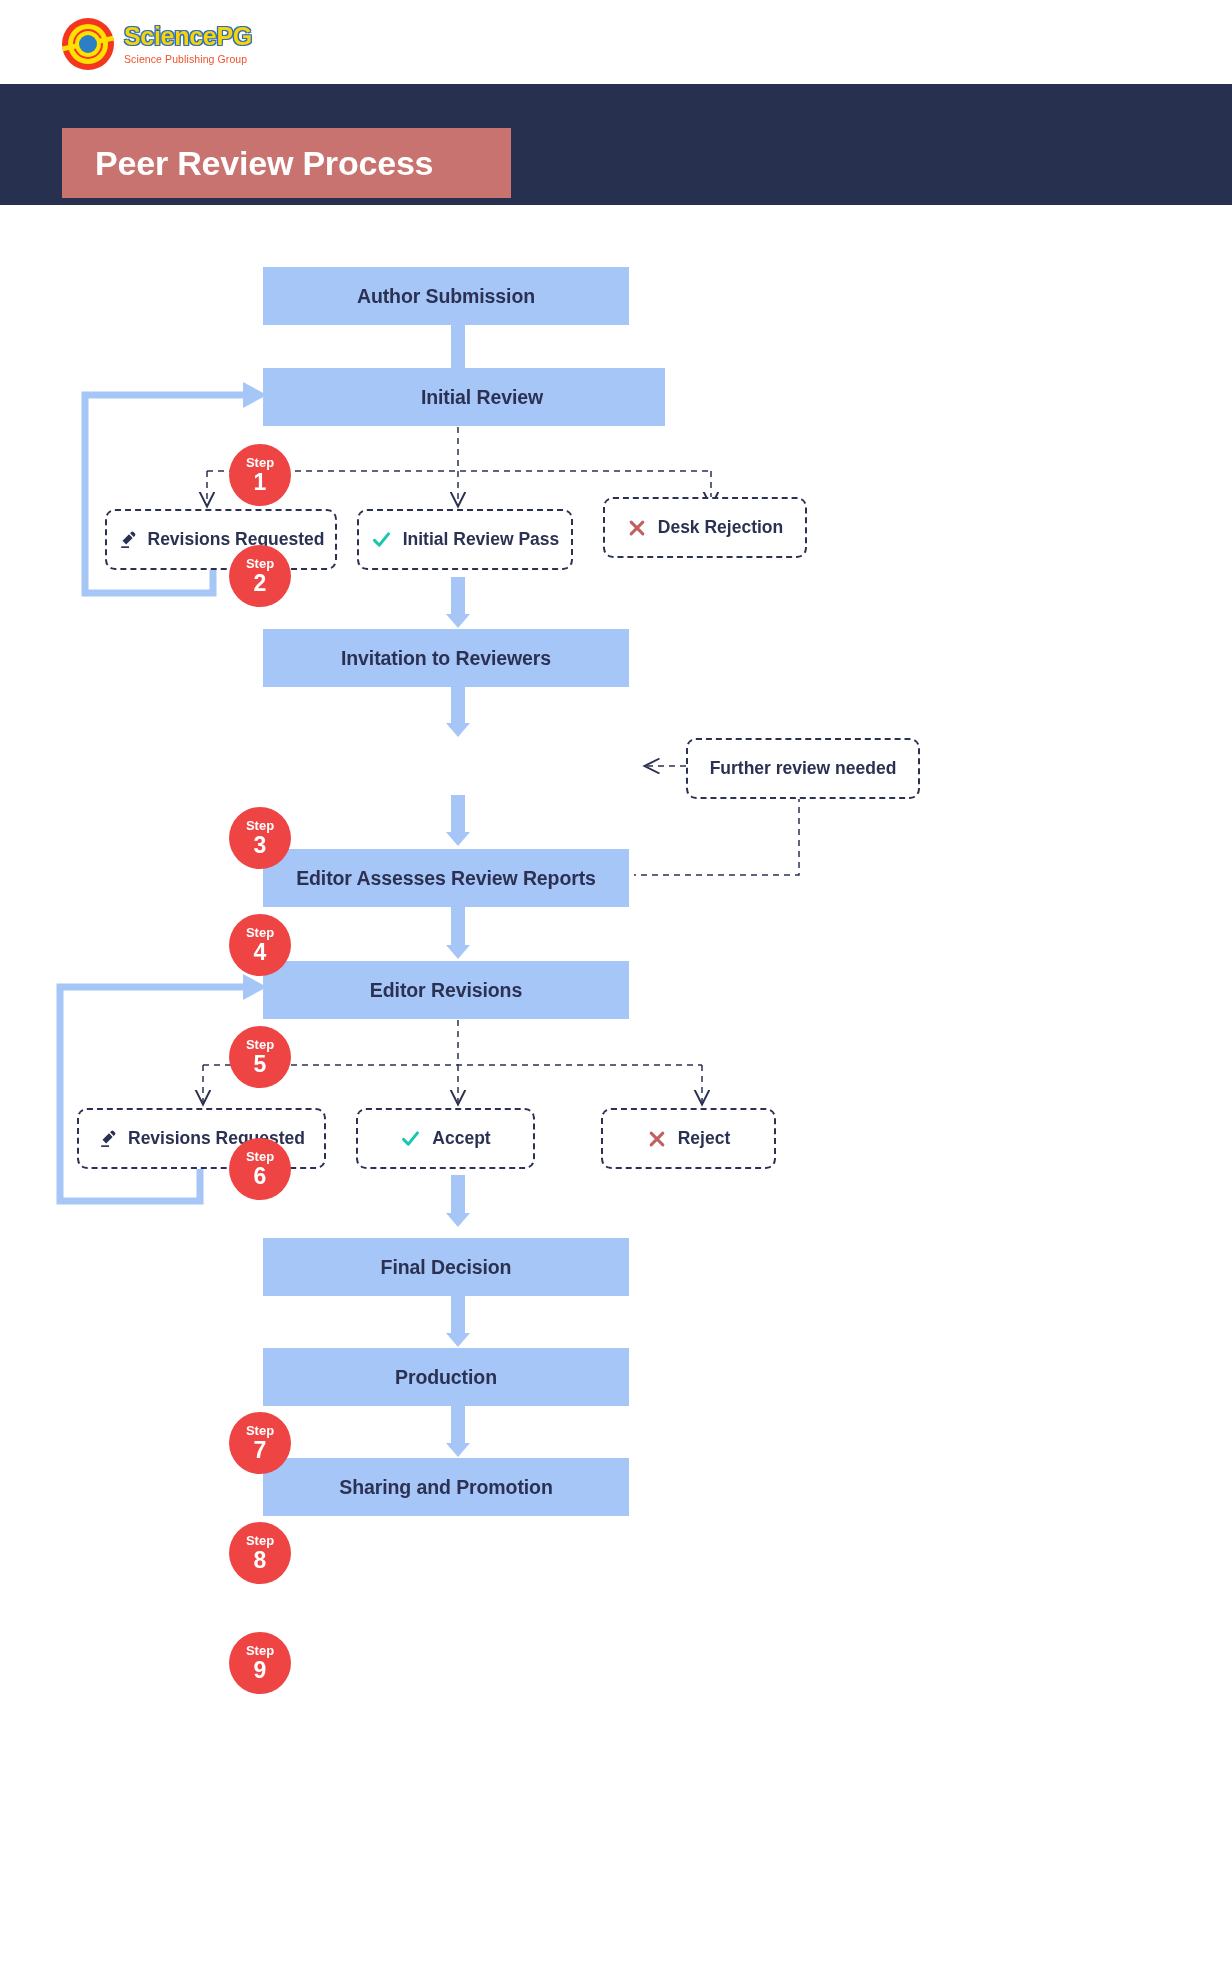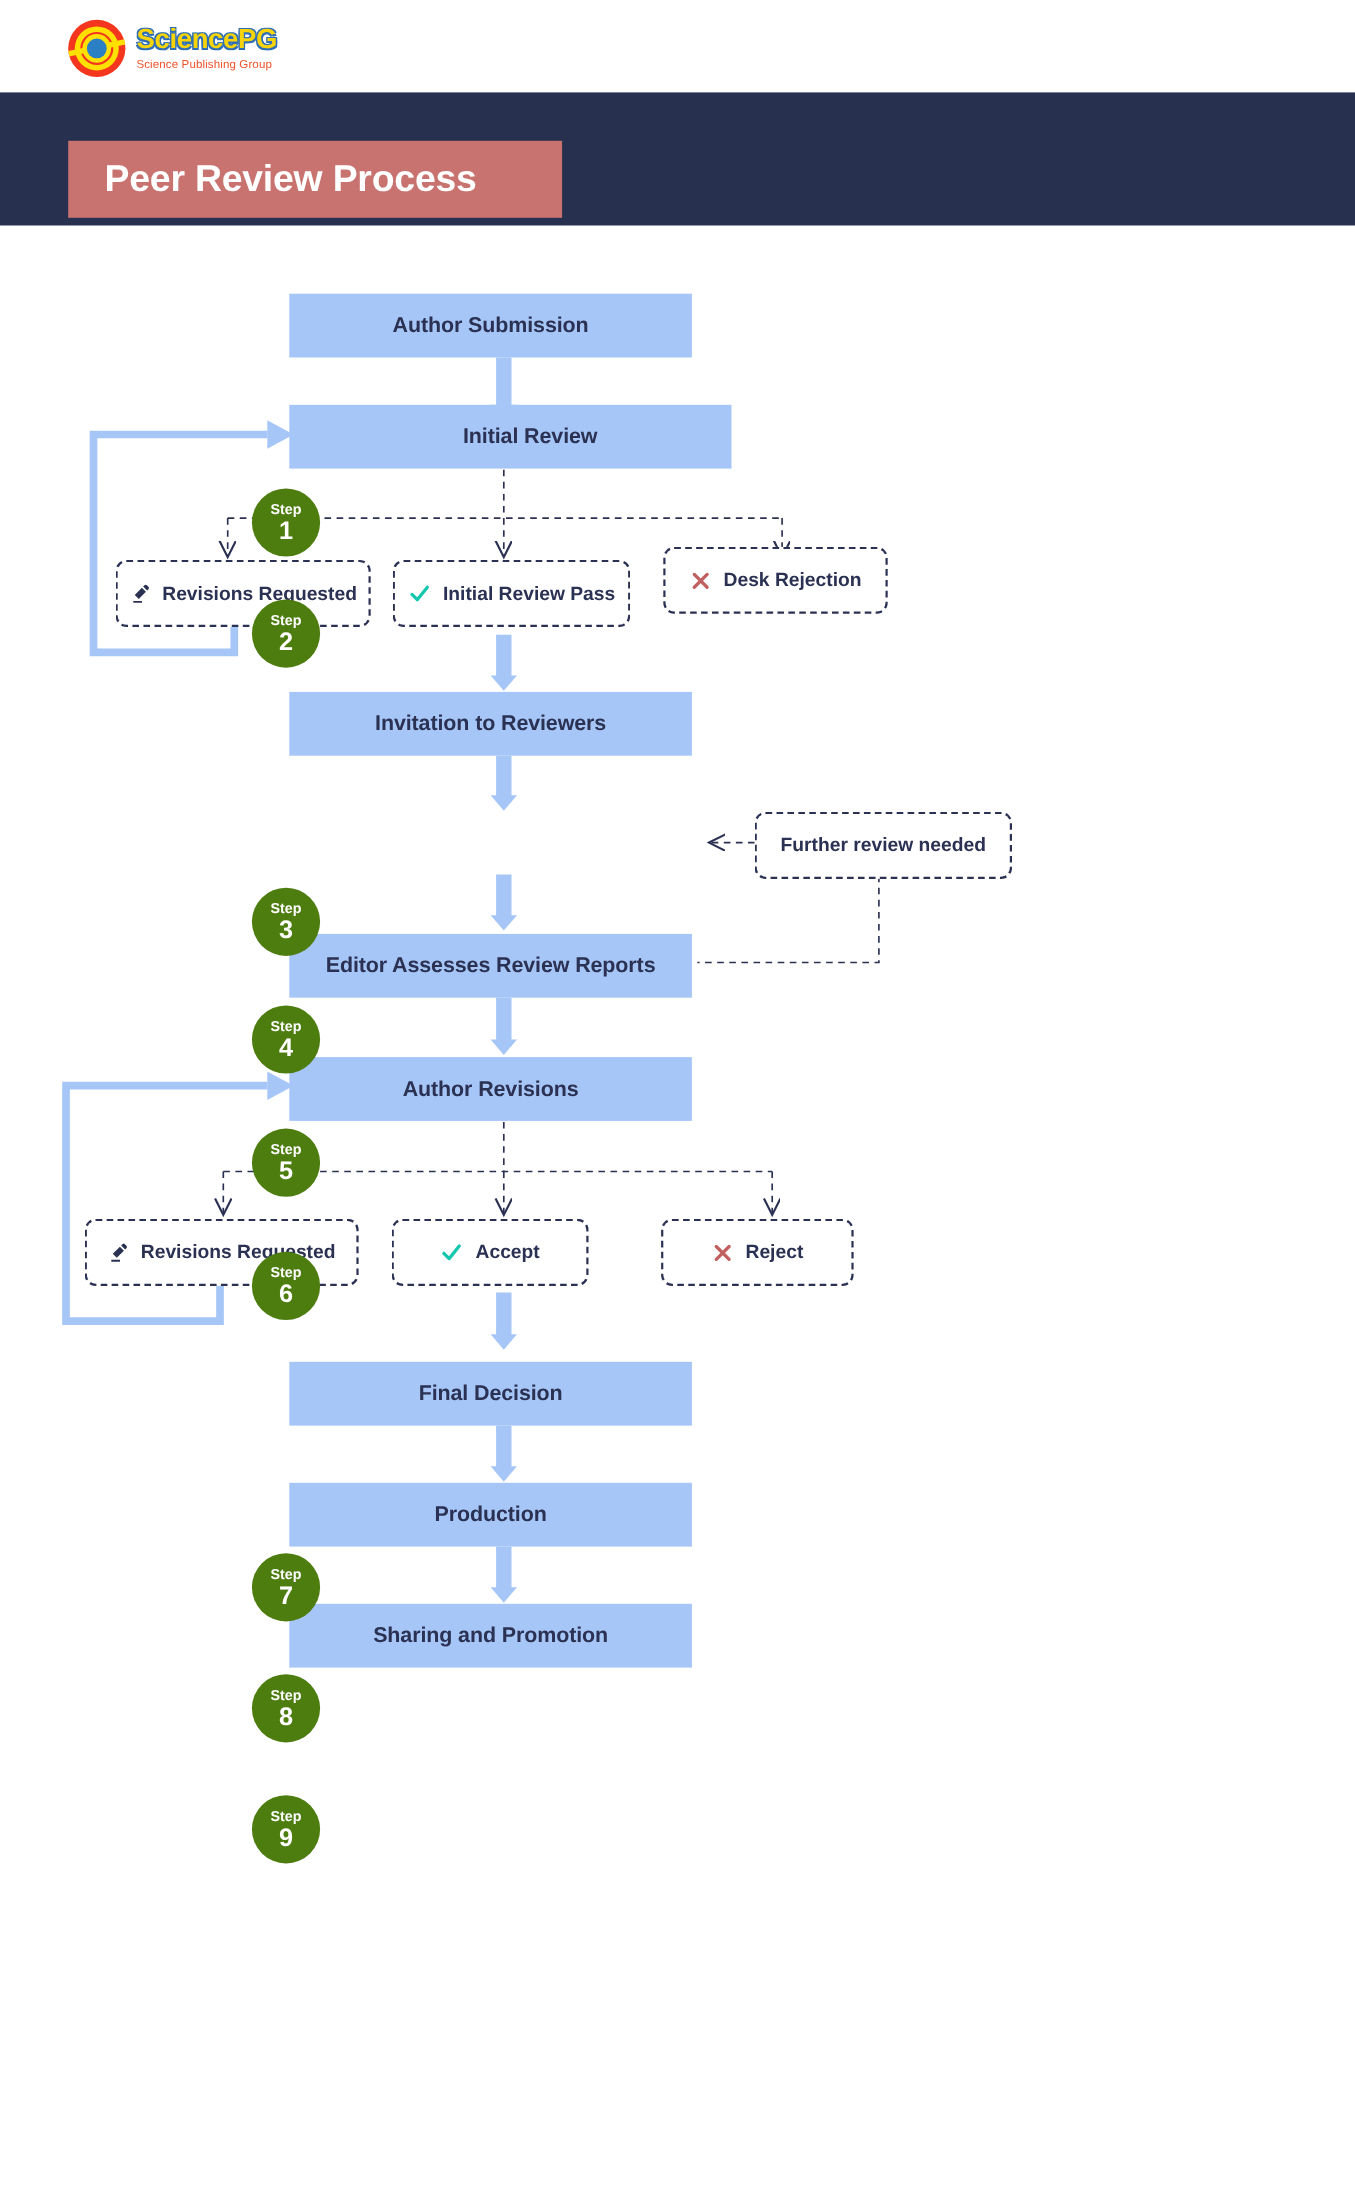--- a/index.html
+++ b/index.html
@@ -86,21 +86,21 @@
     height:58px;
     background:#a6c6f7;
     border-radius:0;
     display:flex; align-items:center; justify-content:center;
     color:#2b3152; font-size:19.5px; font-weight:bold;
     letter-spacing:-.1px;
   }
   .badge{
     position:absolute;
     width:62px; height:62px; border-radius:50%;
-    background:#4d7c0f; color:#ffffff;
+    background:#ef4444; color:#ffffff;
     display:flex; flex-direction:column; align-items:center; justify-content:center;
     z-index:5;
   }
   .badge .b-lab{font-size:13px; font-weight:bold; line-height:1; margin-bottom:2px;}
   .badge .b-num{font-size:23px; font-weight:bold; line-height:1;}
 
   
   .dbox{
     position:absolute; height:57px;
     border:2.5px dashed #2b3152; border-radius:10px;
@@ -263,21 +263,21 @@
   </div>
 
   <div class="barrow" style="left:451px; top:702px; width:14px; height:44px;"></div>
   <div class="barrow-head" style="left:446px; top:740px;"></div>
 
   <div class="badge" style="left:229px; top:933px;">
     <div class="b-lab">Step</div>
     <div class="b-num">6</div>
   </div>
   <div class="step-box" style="left:263px; top:756px; width:366px;">
-    <span>Author Revisions</span>
+    <span>Editor Revisions</span>
   </div>
 
   <div class="dbox" style="left:77px; top:903px; width:245px;">
     <span class="ico">
       <svg width="19" height="19" viewBox="0 0 24 24" fill="#2b3152">
         <path d="M16.8 2.6a2 2 0 0 1 2.8 0l1.8 1.8a2 2 0 0 1 0 2.8l-1.5 1.5-4.6-4.6 1.5-1.5z"></path>
         <path d="M13.9 5.5l4.6 4.6-8.2 8.2-4.6-4.6 8.2-8.2z"></path>
         <path d="M4 20.6h10v2.1H4z"></path>
       </svg>
     </span>

